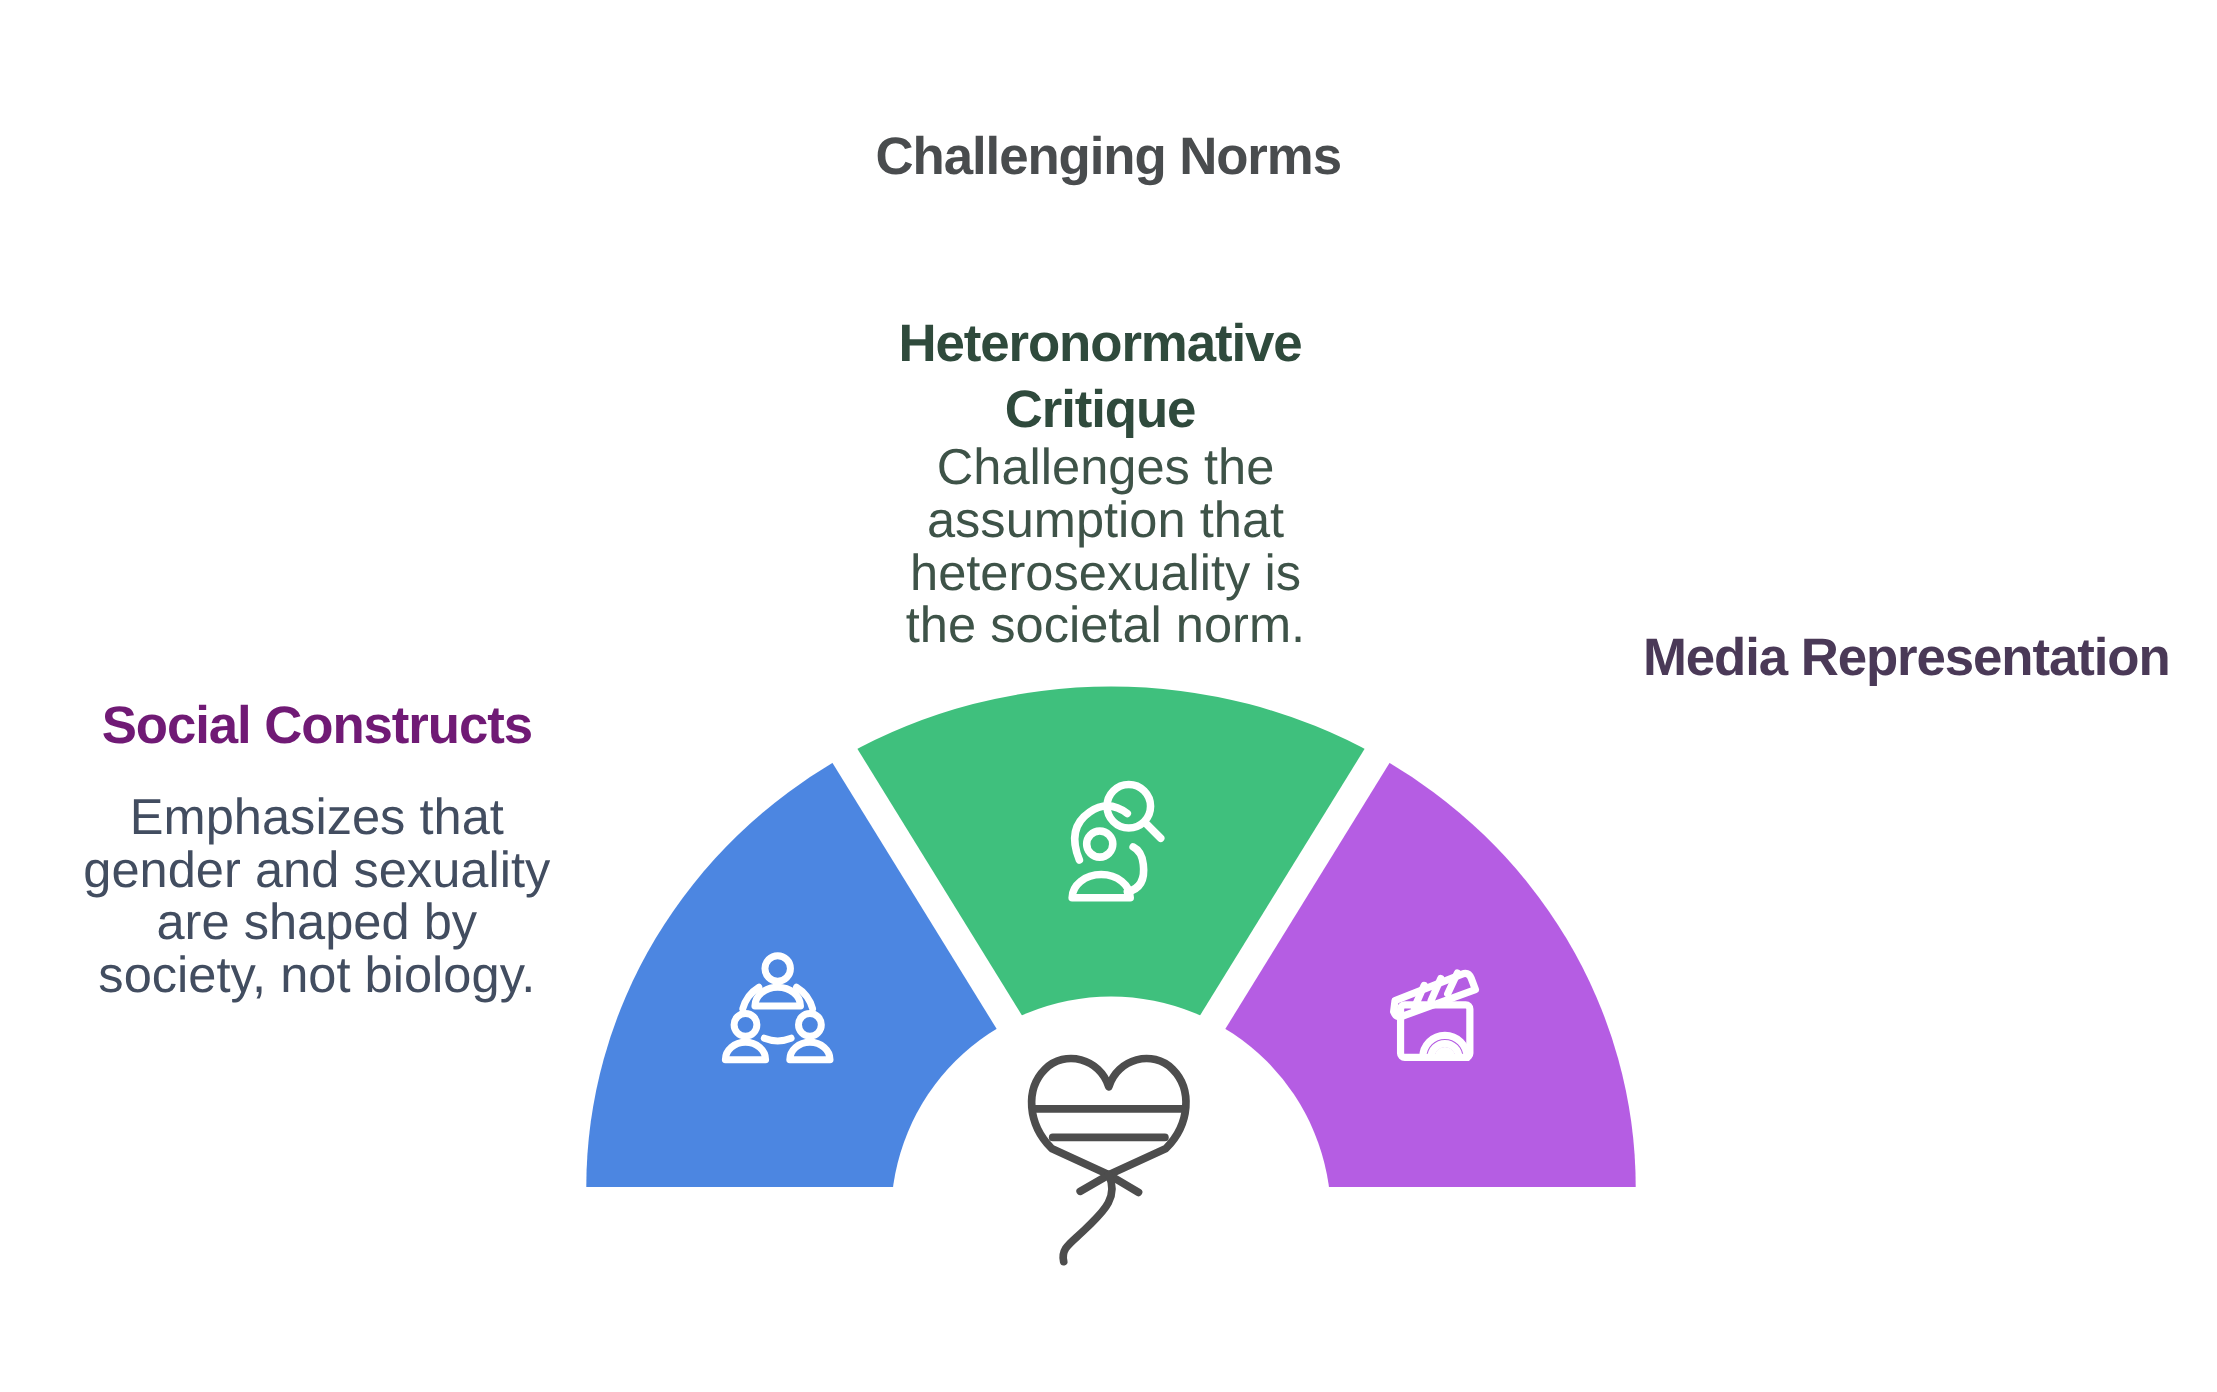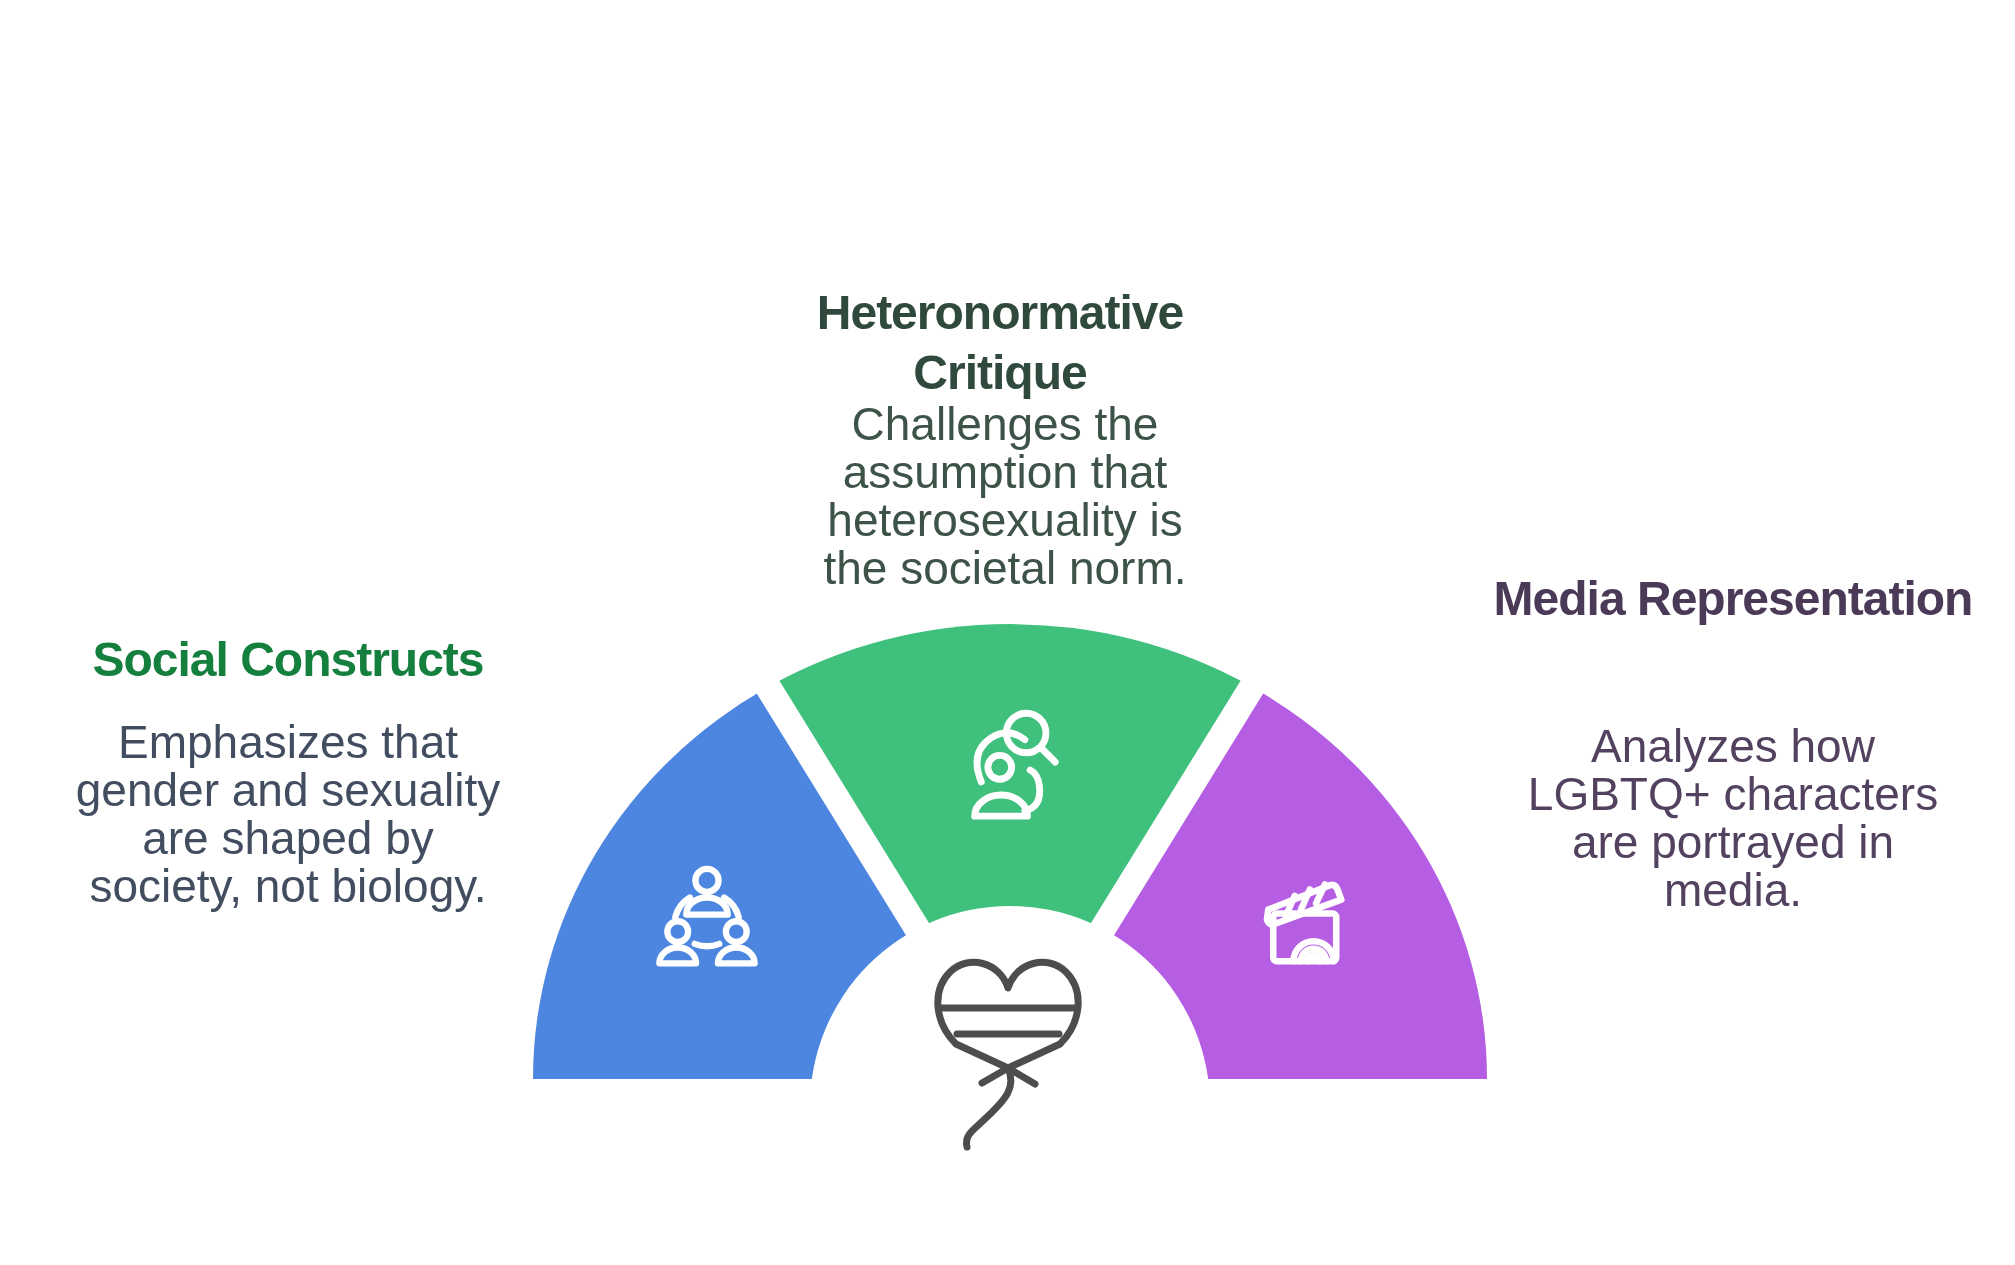--- a/index.html
+++ b/index.html
@@ -15,42 +15,42 @@
   }
   .heading{
     font-size:48px;line-height:60px;font-weight:700;letter-spacing:-1px;
     text-align:center;
   }
   .body-text{
     font-size:46px;line-height:48px;text-align:center;
   }
   .heading-center{left:780px;top:239px;width:440px;color:#2F4A3C;margin-top:44px;}
   .body-center{left:800px;top:400px;width:410px;color:#3E5348;}
-  .heading-left{left:38px;top:630px;width:500px;color:#15803d;}
+  .heading-left{left:38px;top:630px;width:500px;color:#701a75;}
   .body-left{left:63px;top:718px;width:450px;color:#424D60;}
   .heading-right{left:1483px;top:569px;width:500px;color:#4A3957;}
   .body-right{left:1508px;top:722px;width:450px;color:#53425F;}
   .fan{left:0;top:0;}
   svg .icon-stroke{stroke:#ffffff;stroke-width:5.2;fill:none;
     stroke-linecap:round;stroke-linejoin:round;}
 </style>
 </head>
 <body>
 
 <div class="canvas">
 
+  <div class="abs title">Challenging Norms</div>
 
   <div class="abs heading heading-center">Heteronormative Critique</div>
   <div class="abs body-text body-center">Challenges the assumption that heterosexuality is the societal norm.</div>
 
   <div class="abs heading heading-left">Social Constructs</div>
   <div class="abs body-text body-left">Emphasizes that gender and sexuality are shaped by society, not biology.</div>
 
   <div class="abs heading heading-right">Media Representation</div>
-  <div class="abs body-text body-right">Analyzes how LGBTQ+ characters are portrayed in media.</div>
 
   <svg class="abs fan" width="2015" height="1265" viewBox="0 0 2015 1265">
 
     <path d="M1010 1079 L533 1079 A477 455 0 0 1 768 687 Z" fill="#4C86E1"></path>
     <path d="M1010 1079 L768 687 A477 455 0 0 1 1252 687 Z" fill="#3FC07D"></path>
     <path d="M1010 1079 L1252 687 A477 455 0 0 1 1487 1079 Z" fill="#B55DE3"></path>
 
     <line x1="1010" y1="1079" x2="739" y2="640" stroke="#ffffff" stroke-width="26"></line>
     <line x1="1010" y1="1079" x2="1281" y2="640" stroke="#ffffff" stroke-width="26"></line>
     <circle cx="1010" cy="1106" r="200" fill="#ffffff"></circle>

